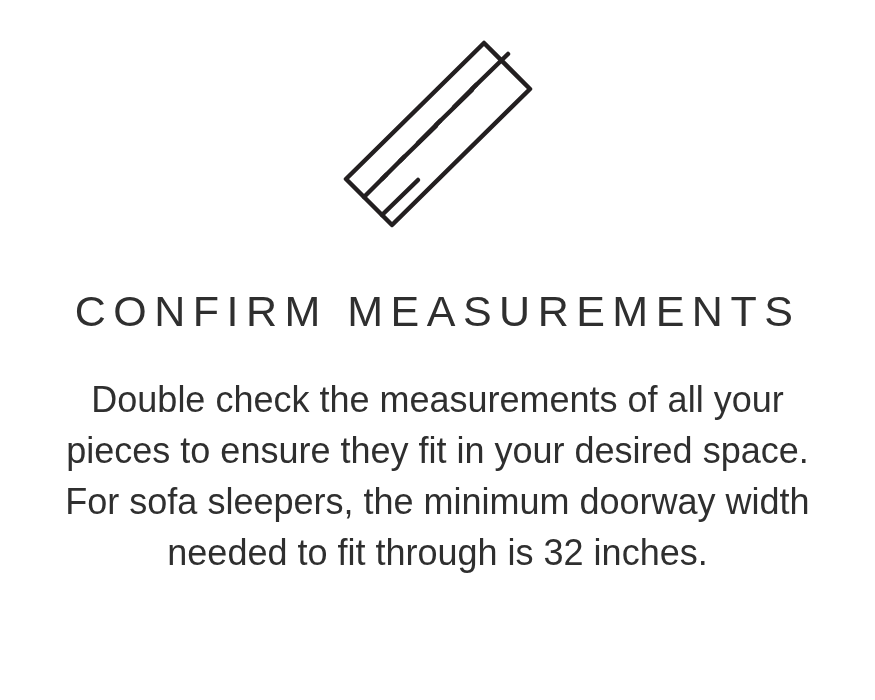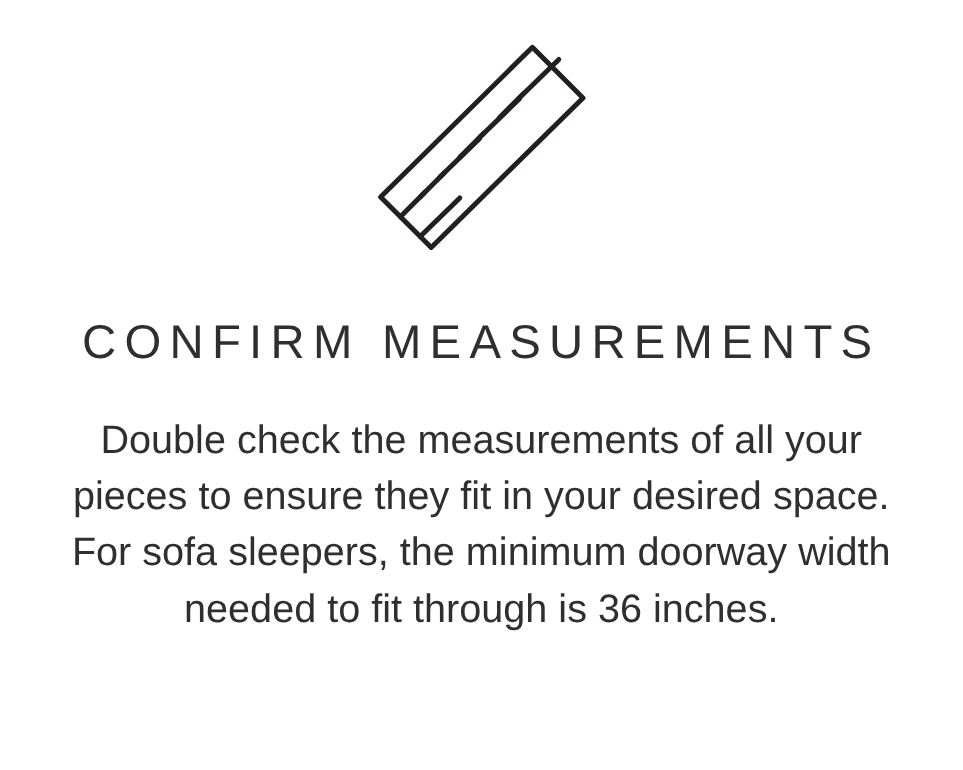--- a/index.html
+++ b/index.html
@@ -73,15 +73,15 @@
         <path d="M80 104 L102 82"></path>
         <path d="M98 86 L134 51"></path>
         <path d="M116 68 L138 46"></path>
         <path d="M134 50 L170 15"></path>
       </g>
     </svg>
   </div>
 
   <h1 class="headline">CONFIRM MEASUREMENTS</h1>
 
-  <p class="body-text">Double check the measurements of all your pieces to ensure they fit in your desired space. For sofa sleepers, the minimum doorway width needed to fit through is 36 inches.</p>
+  <p class="body-text">Double check the measurements of all your pieces to ensure they fit in your desired space. For sofa sleepers, the minimum doorway width needed to fit through is 32 inches.</p>
 
 </div>
 
 </body></html>

